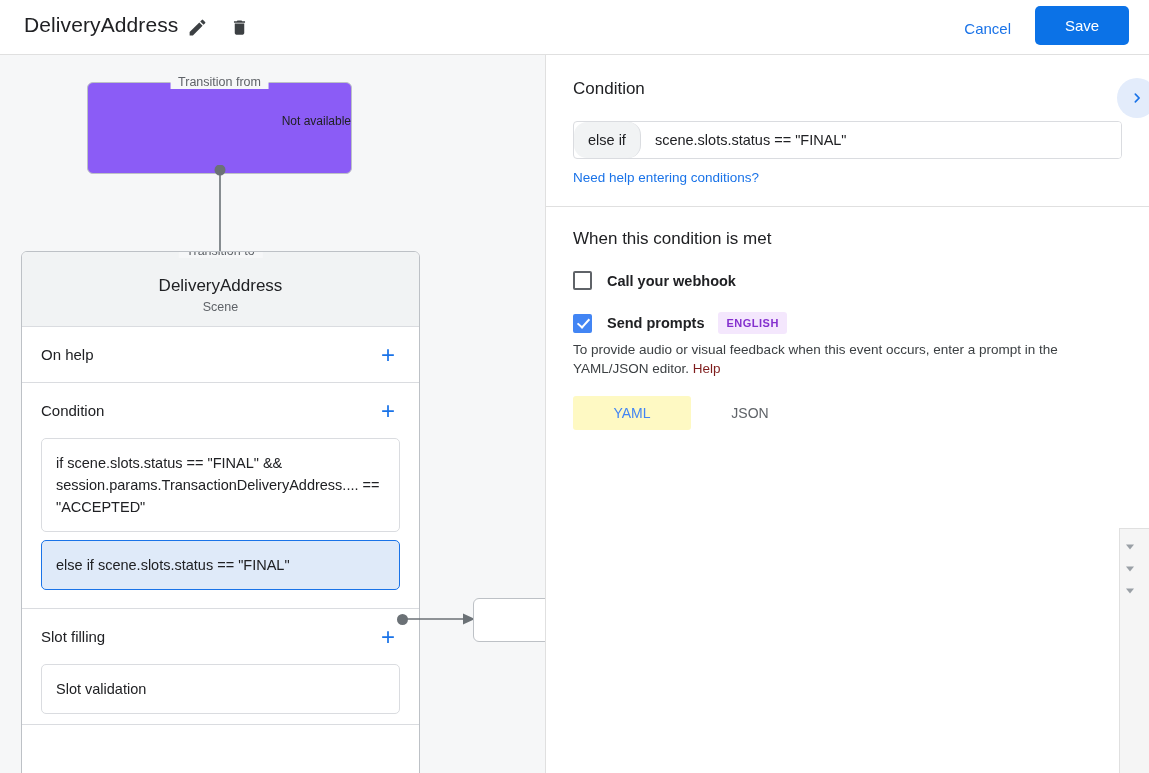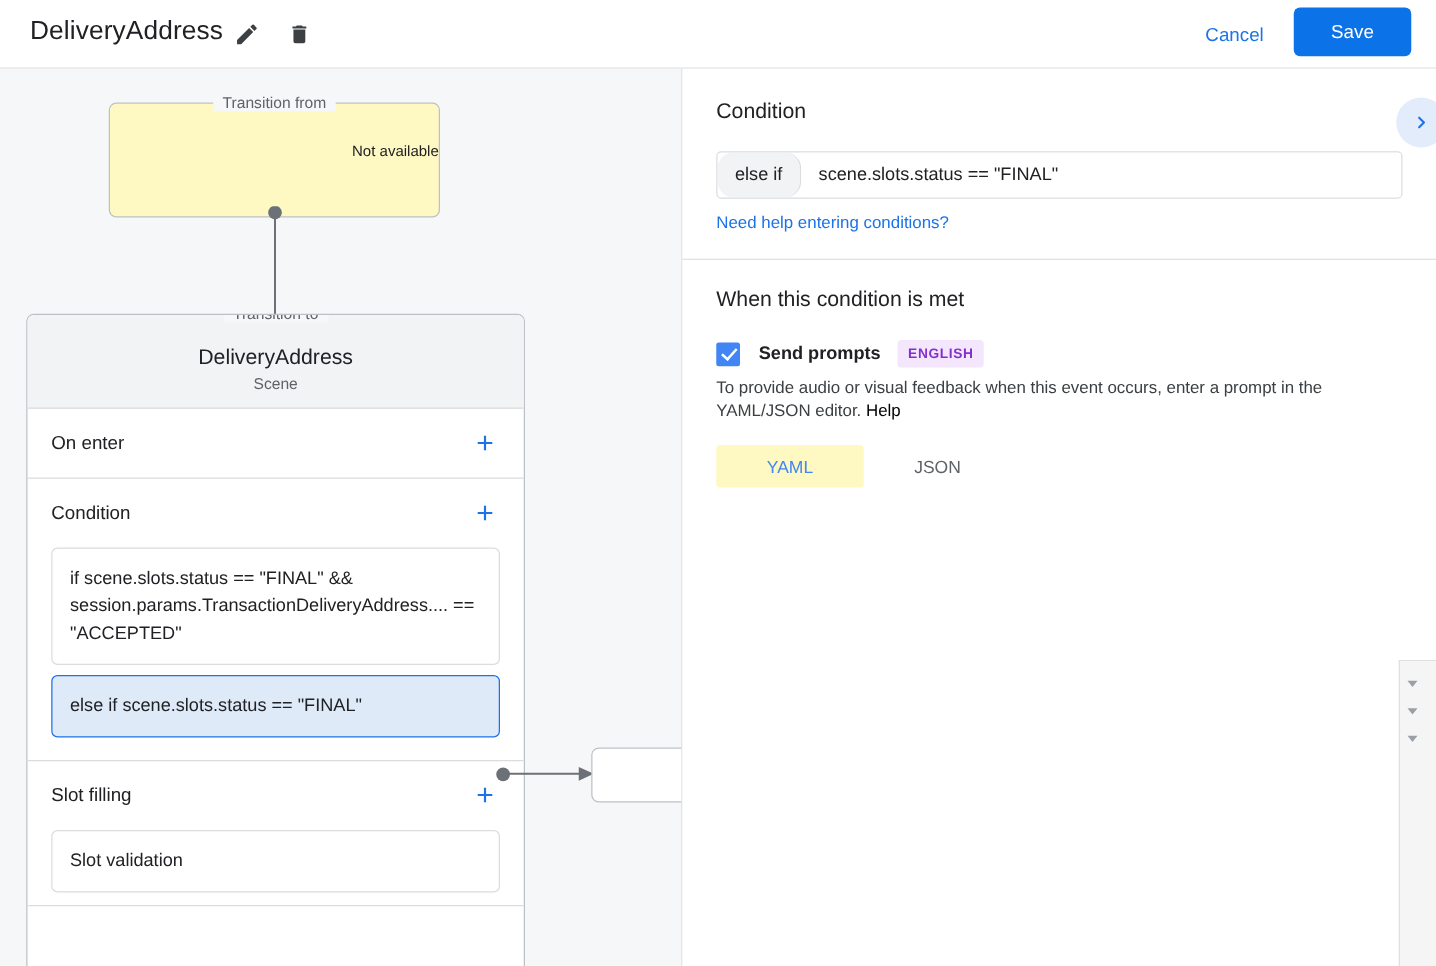--- a/index.html
+++ b/index.html
@@ -59,21 +59,21 @@
     width: 546px; height: 718px;
     background: #f6f7f8;
     border-right: 1px solid #e0e0e0;
     overflow: hidden;
   }
 
   
   .node-from {
     position: absolute; left: 87px; top: 27px;
     width: 265px; height: 92px;
-    background: #fef9c3;
+    background: #8b5cf6;
     border: 1px solid #bdc1c6; border-radius: 6px;
   }
   .node-legend {
     position: absolute; top: -8px; left: 50%; transform: translateX(-50%);
     background: #f6f7f8; padding: 0 8px;
     font-size: 12.5px; color: #5f6368; white-space: nowrap;
   }
   .node-from-label {
     position: absolute; left: 0; right: 0; top: 31px;
     text-align: right; font-size: 12px; color: #202124;
@@ -208,21 +208,21 @@
     margin-left: 14px;
     background: #f4e7fd; color: #8430ce;
     font-size: 11px; font-weight: 700; letter-spacing: 0.5px;
     padding: 5px 8px; border-radius: 3px;
   }
 
   .desc {
     font-size: 13.5px; color: #3c4043; line-height: 19px;
     margin: -10px 0 18px 0; max-width: 560px;
   }
-  .desc a { color: #000000; text-decoration: none; }
+  .desc a { color: #7f1d1d; text-decoration: none; }
 
   .tabs { display: flex; align-items: center; margin-bottom: 13px; }
   .tab {
     height: 34px; min-width: 118px;
     display: flex; align-items: center; justify-content: center;
     font-size: 14px; color: #5f6368; cursor: pointer; border-radius: 3px;
   }
   .tab.active { background: #fef9c3; color: #4285f4; font-weight: 400; }
 
   
@@ -293,21 +293,21 @@
 
     <div class="node-to">
       <div class="node-to-head">
         <div class="node-legend">Transition to</div>
         <div class="node-to-title">DeliveryAddress</div>
         <div class="node-to-sub">Scene</div>
       </div>
       <div id="canvas-sections">
           <div class="section">
             <div class="section-head">
-              <div class="section-title">On enter</div>
+              <div class="section-title">On help</div>
               <div class="plus-btn">+</div>
             </div>
           </div>
           <div class="section">
             <div class="section-head">
               <div class="section-title">Condition</div>
               <div class="plus-btn">+</div>
             </div>
             <div class="section-body">
               <div class="chip">if scene.slots.status == "FINAL" &amp;&amp; session.params.TransactionDeliveryAddress.... == "ACCEPTED"</div>
@@ -349,20 +349,24 @@
         <div class="cond-prefix">else if</div>
         <div class="cond-value">scene.slots.status == "FINAL"</div>
       </div>
 
       <a class="help-link">Need help entering conditions?</a>
     </div>
 
     <div class="met-section">
       <div class="met-title">When this condition is met</div>
 
+      <div class="cb-row">
+        <div class="cb" id="cb-webhook"></div>
+        <div class="cb-label">Call your webhook</div>
+      </div>
 
       <div class="cb-row" style="margin-bottom:16px;">
         <div class="cb checked" id="cb-prompts"></div>
         <div class="cb-label">Send prompts</div>
         <div class="lang-badge">ENGLISH</div>
       </div>
 
       <div class="desc">
         <span>To provide audio or visual feedback when this event occurs, enter a prompt in the YAML/JSON editor. </span><a>Help</a>
       </div>

